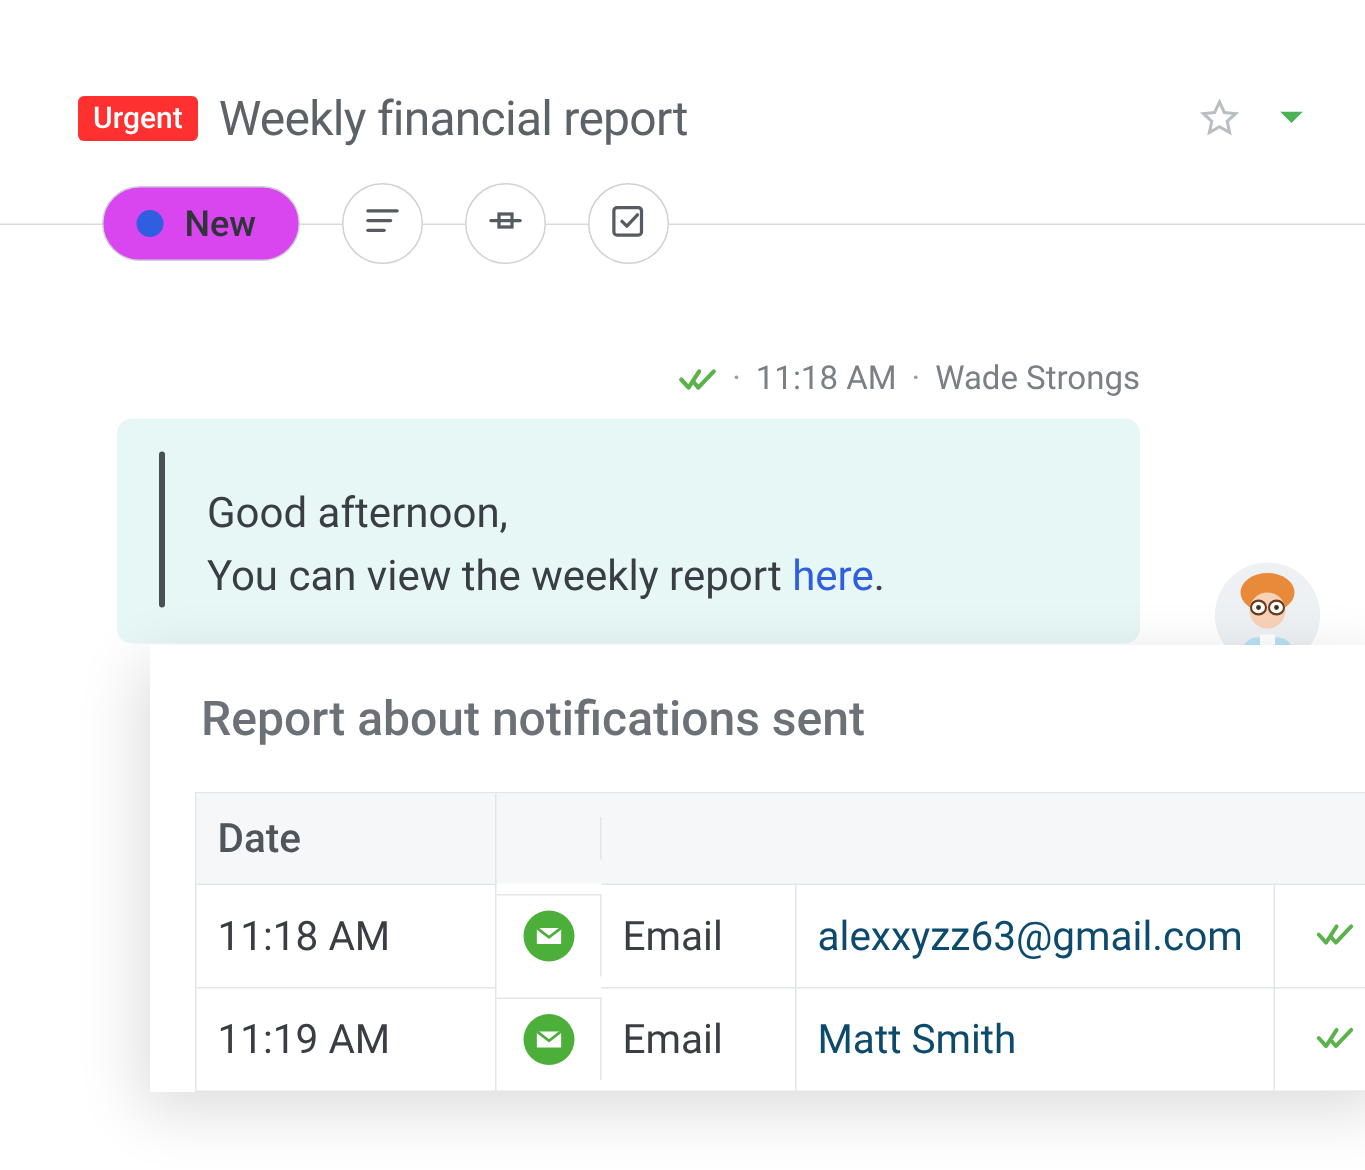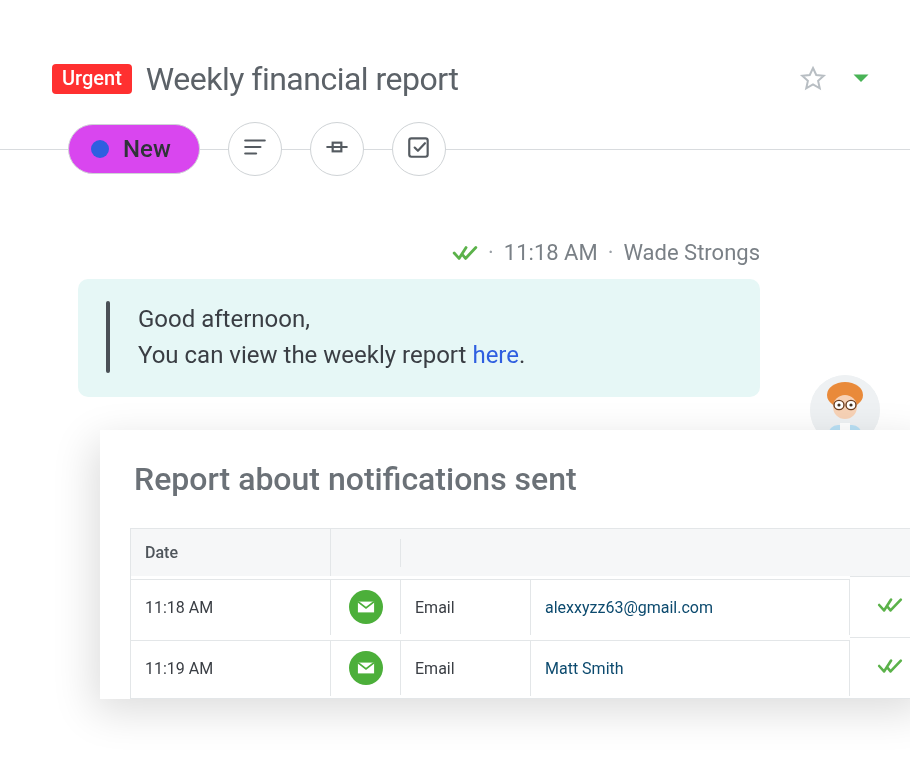--- a/index.html
+++ b/index.html
@@ -110,23 +110,24 @@
     display: flex;
   }
   .quote-line {
     width: 4px;
     background: #4a5056;
     border-radius: 2px;
     margin-right: 28px;
     flex-shrink: 0;
   }
   .quote-text {
-    font-size: 24px;
+    font-size: 28px;
     line-height: 1.5;
     color: #3a3e44;
+    margin-top: 20px;
   }
   .quote-text a { color: #2f5fe0; text-decoration: none; }
   .avatar {
     position: absolute;
     right: 30px;
     top: 375px;
     width: 70px; height: 70px;
     border-radius: 50%;
     background: #eef1f3;
     overflow: hidden;
@@ -162,21 +163,21 @@
   .rt-head {
     background: #f6f7f8;
     font-size: 20px;
     color: #4f555b;
     font-weight: 500;
   }
   .rt-cell {
     padding: 18px 14px;
     border-right: 1px solid #e3e6e8;
     border-top: 1px solid #e3e6e8;
-    font-size: 16px;
+    font-size: 27px;
     white-space: nowrap;
     overflow: hidden;
   }
   .rt-head .rt-cell { border-top: none; padding: 14px 14px;}
   .rt-row .rt-cell:last-child { border-right: none; }
   .email-icon-cell { display:flex; align-items:center; justify-content:center; padding: 10px 0;}
   .email-circle {
     width: 34px; height: 34px; border-radius: 50%;
     background: #4caf3a;
     display:flex; align-items:center; justify-content:center;

